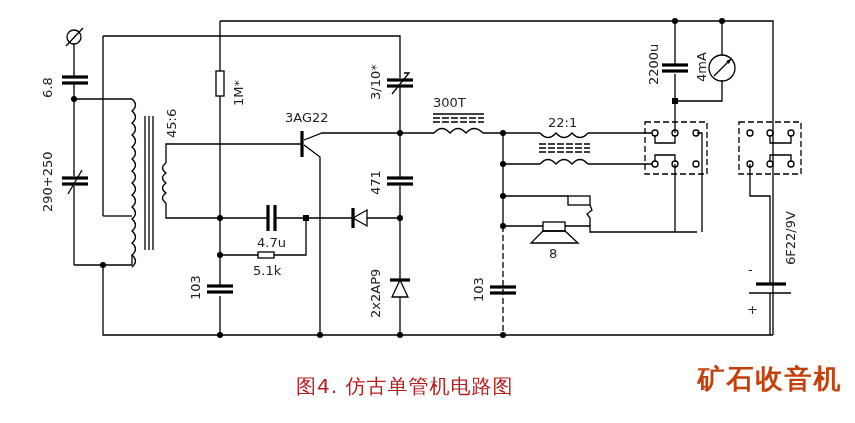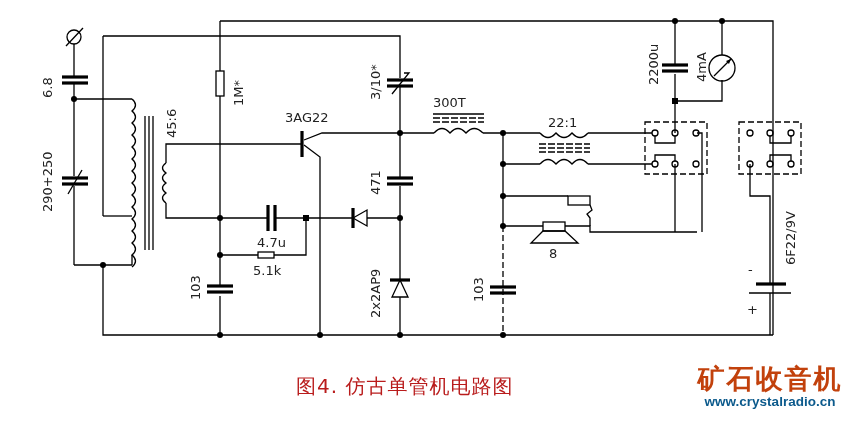--- a/index.html
+++ b/index.html
@@ -250,14 +250,13 @@
   </g>
   <text class="lbl" x="748" y="274">-</text>
   <text class="lbl" x="747" y="314">+</text>
   <text class="lbl" transform="translate(795,265) rotate(-90)">6F22/9V</text>
 </svg>
 
 <div class="caption">图4. 仿古单管机电路图</div>
 
 <div class="logo">
   <div class="logo-cn">矿石收音机</div>
-  <div class="logo-url">www.crystalradio.cn</div>
 </div>
 
 </body></html>

